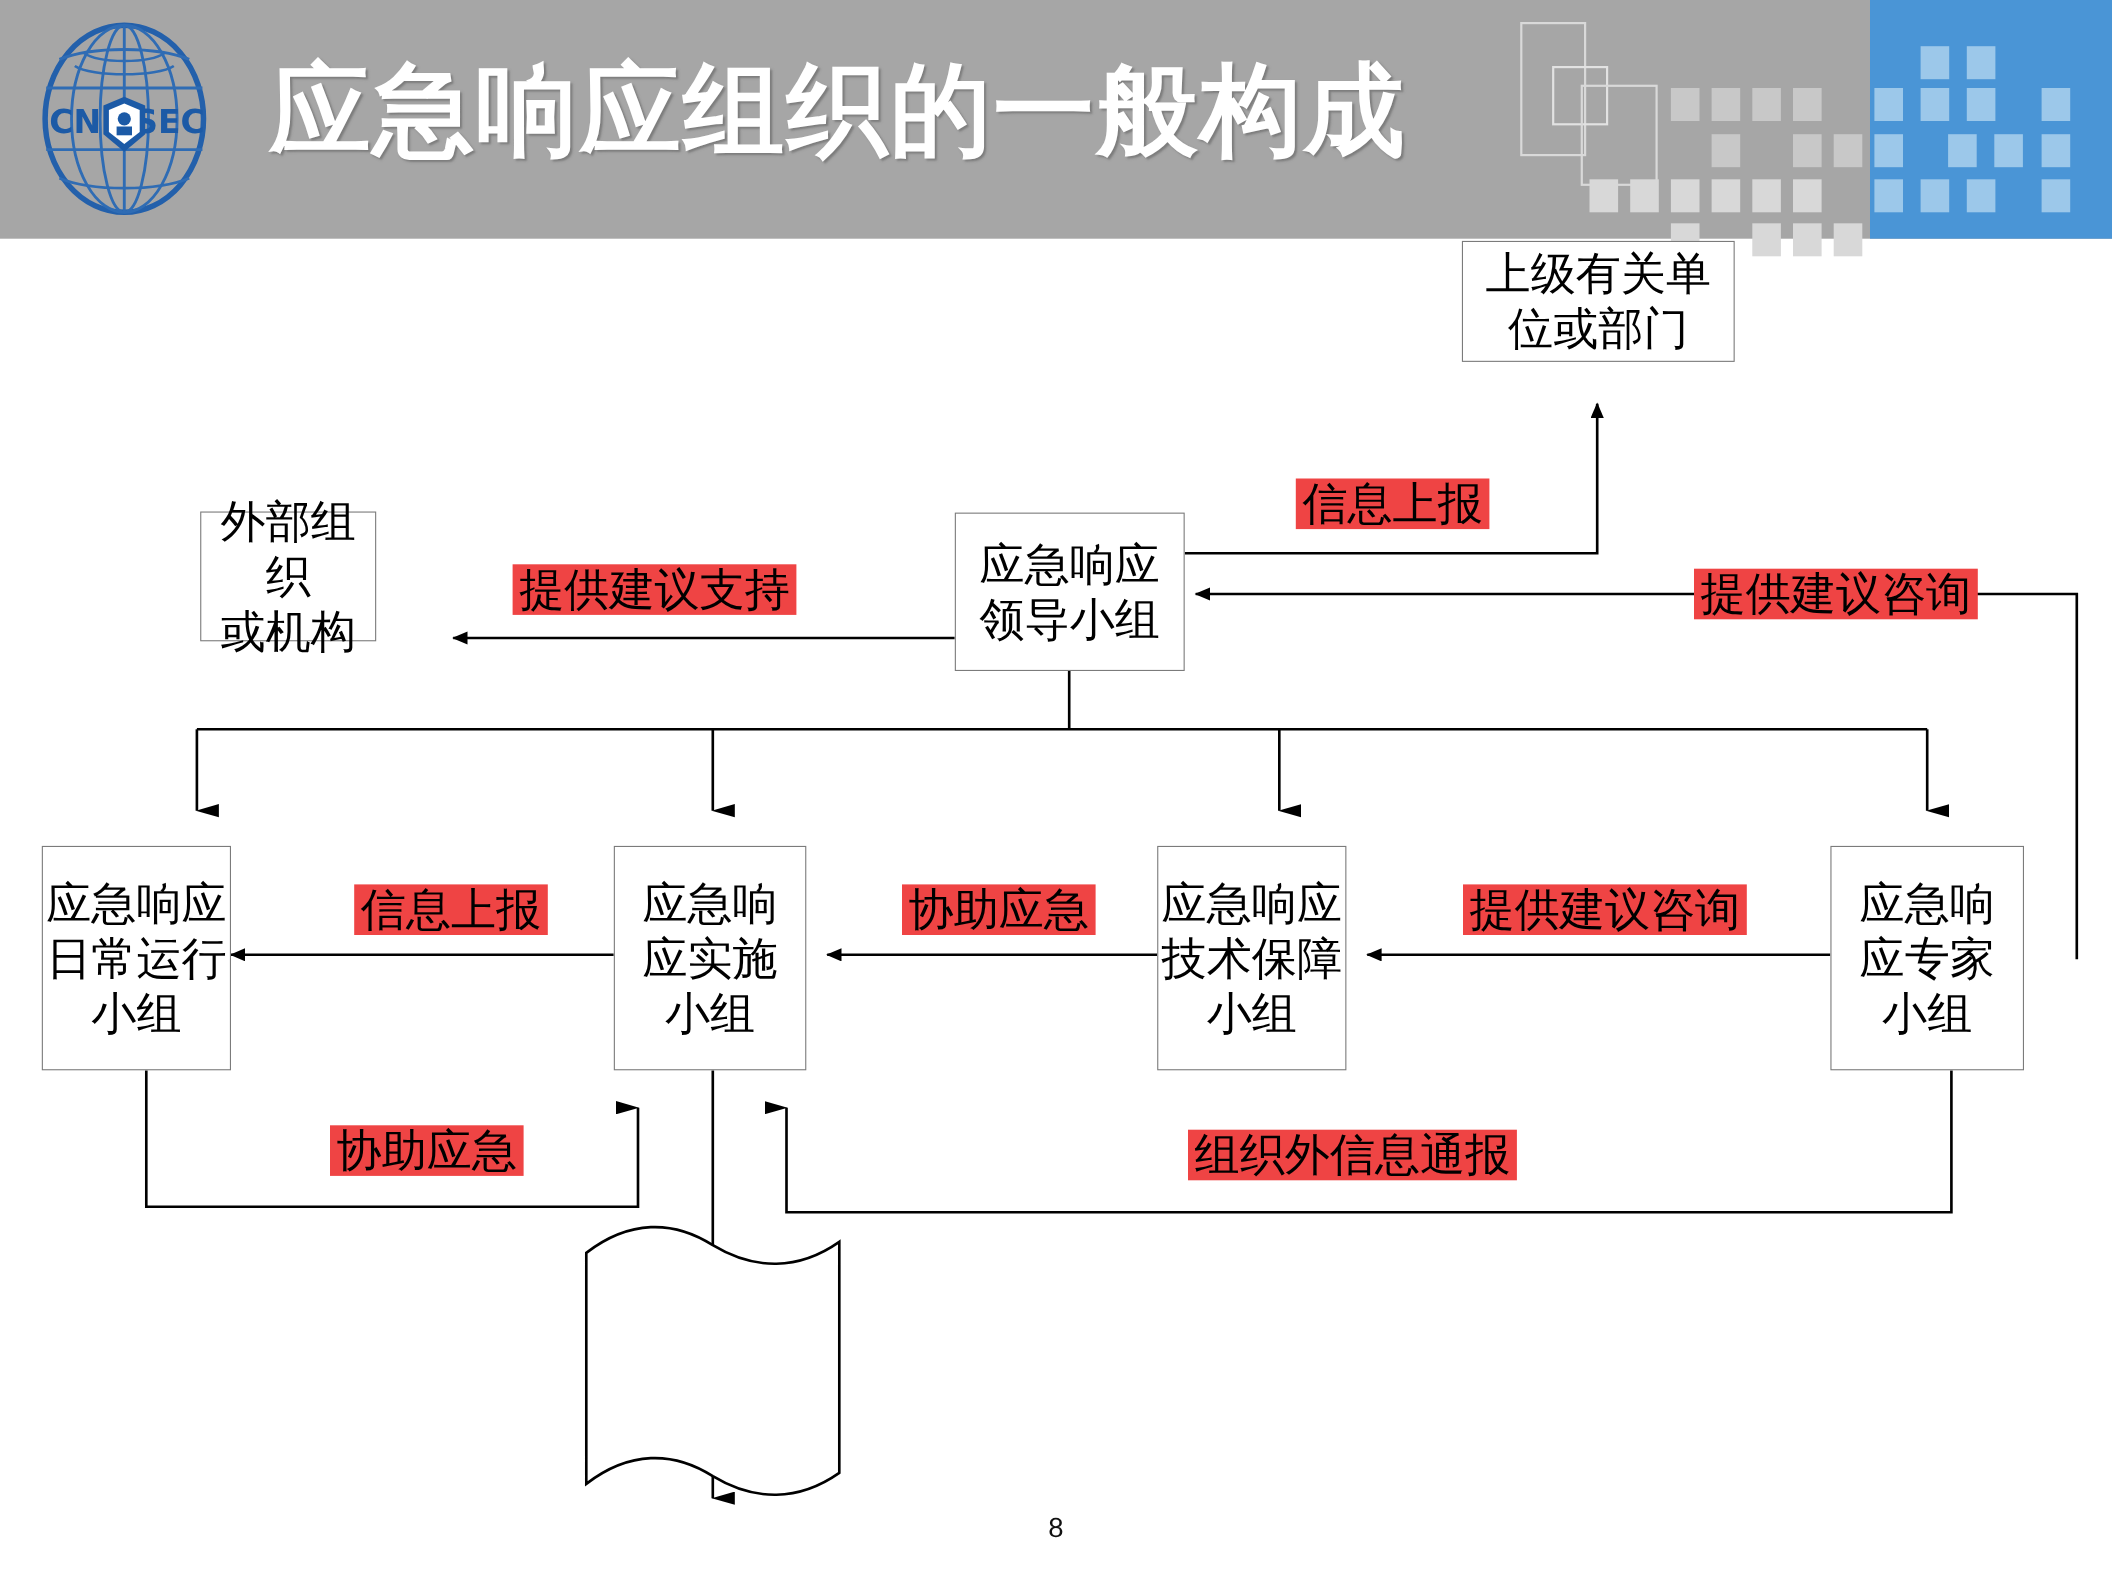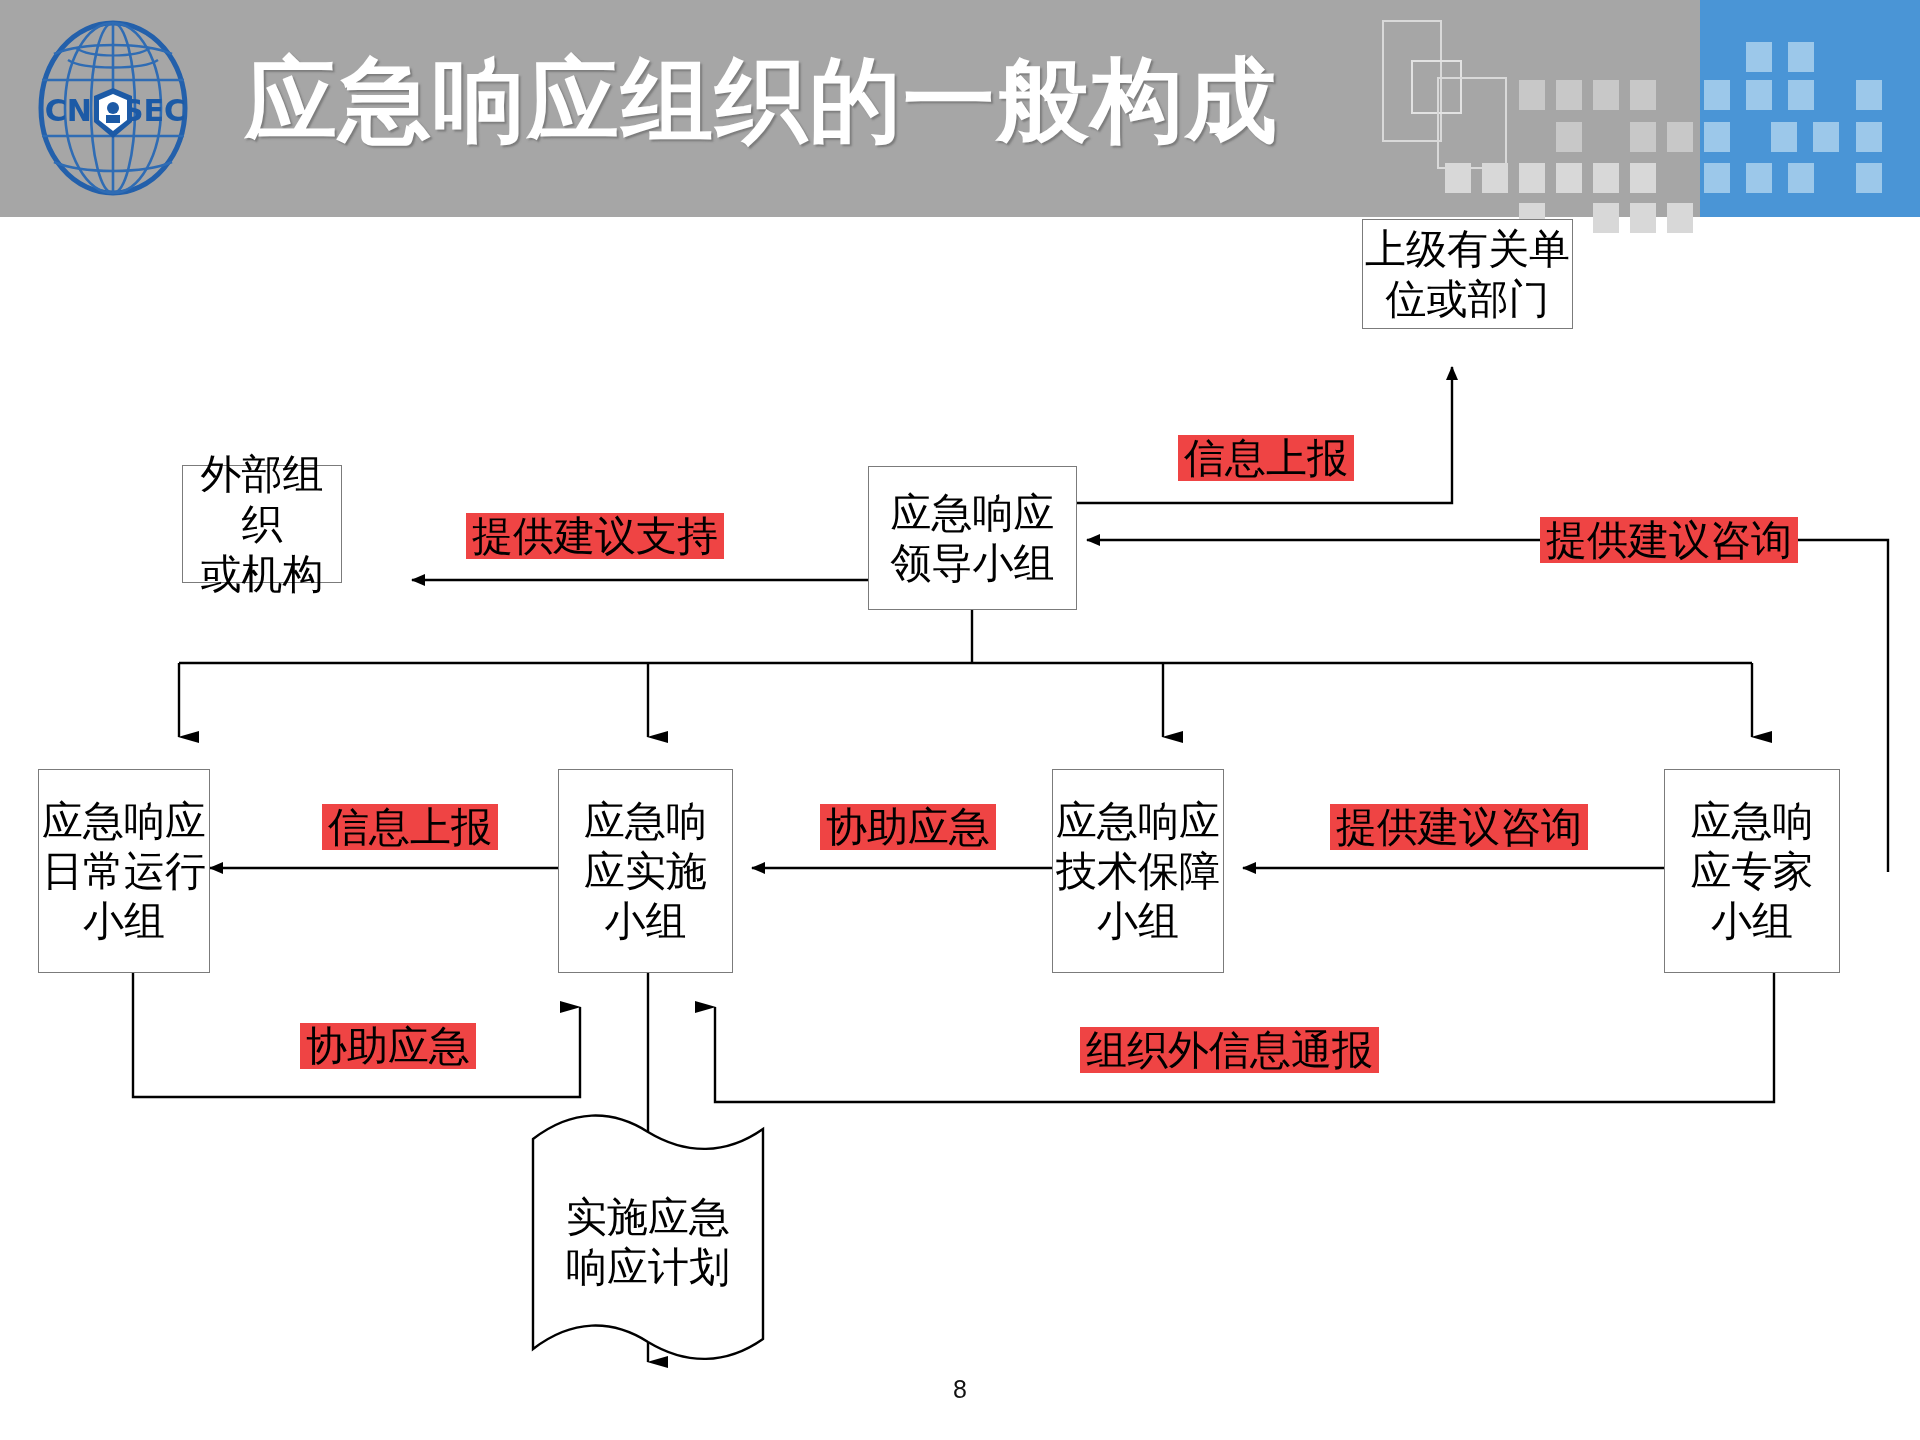--- a/index.html
+++ b/index.html
@@ -179,21 +179,21 @@
 
     <path d="M533 922
              C 572 892, 612 892, 648 915
              C 686 938, 726 938, 763 912
              V 1122
              C 726 1148, 686 1148, 648 1125
              C 612 1102, 572 1102, 533 1132
              Z" fill="#ffffff" stroke="#000" stroke-width="2.4"></path>
   </svg>
 
-  <div class="node" style="left:1329px;top:2px;width:211px;height:110px;margin-left:33px;">
+  <div class="node" style="left:1329px;top:2px;width:248px;height:110px;">
     <span style="white-space:pre-line">上级有关单
 位或部门</span>
   </div>
 
   <div class="node" style="left:162px;top:248px;width:160px;height:118px;margin-left:20px;">
     <span style="white-space:pre-line">外部组织
 或机构</span>
   </div>
 
   <div class="node" style="left:868px;top:249px;width:209px;height:144px;">
@@ -218,24 +218,20 @@
 技术保障
 小组</span>
   </div>
 
   <div class="node" style="left:1664px;top:552px;width:176px;height:204px;">
     <span style="white-space:pre-line">应急响
 应专家
 小组</span>
   </div>
 
-  <div id="doc-label" style="left:533px;top:975px;width:230px;">
-    <span style="white-space:pre-line">实施应急
-响应计划</span>
-  </div>
 
   <div class="edge-label" style="left:1178px;top:218px;">信息上报</div>
 
   <div class="edge-label" style="left:466px;top:296px;">提供建议支持</div>
 
   <div class="edge-label" style="left:1540px;top:300px;">提供建议咨询</div>
 
   <div class="edge-label" style="left:322px;top:587px;">信息上报</div>
 
   <div class="edge-label" style="left:820px;top:587px;">协助应急</div>

